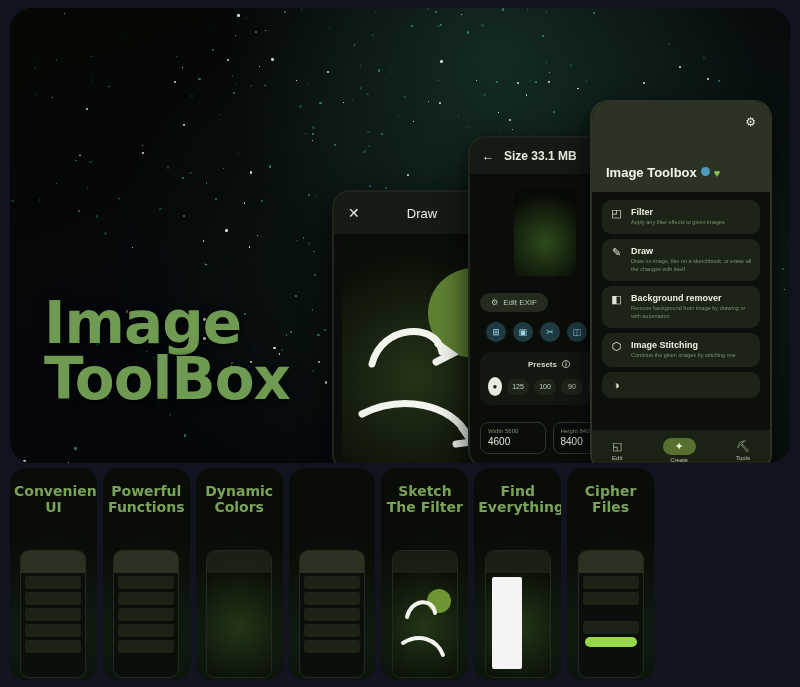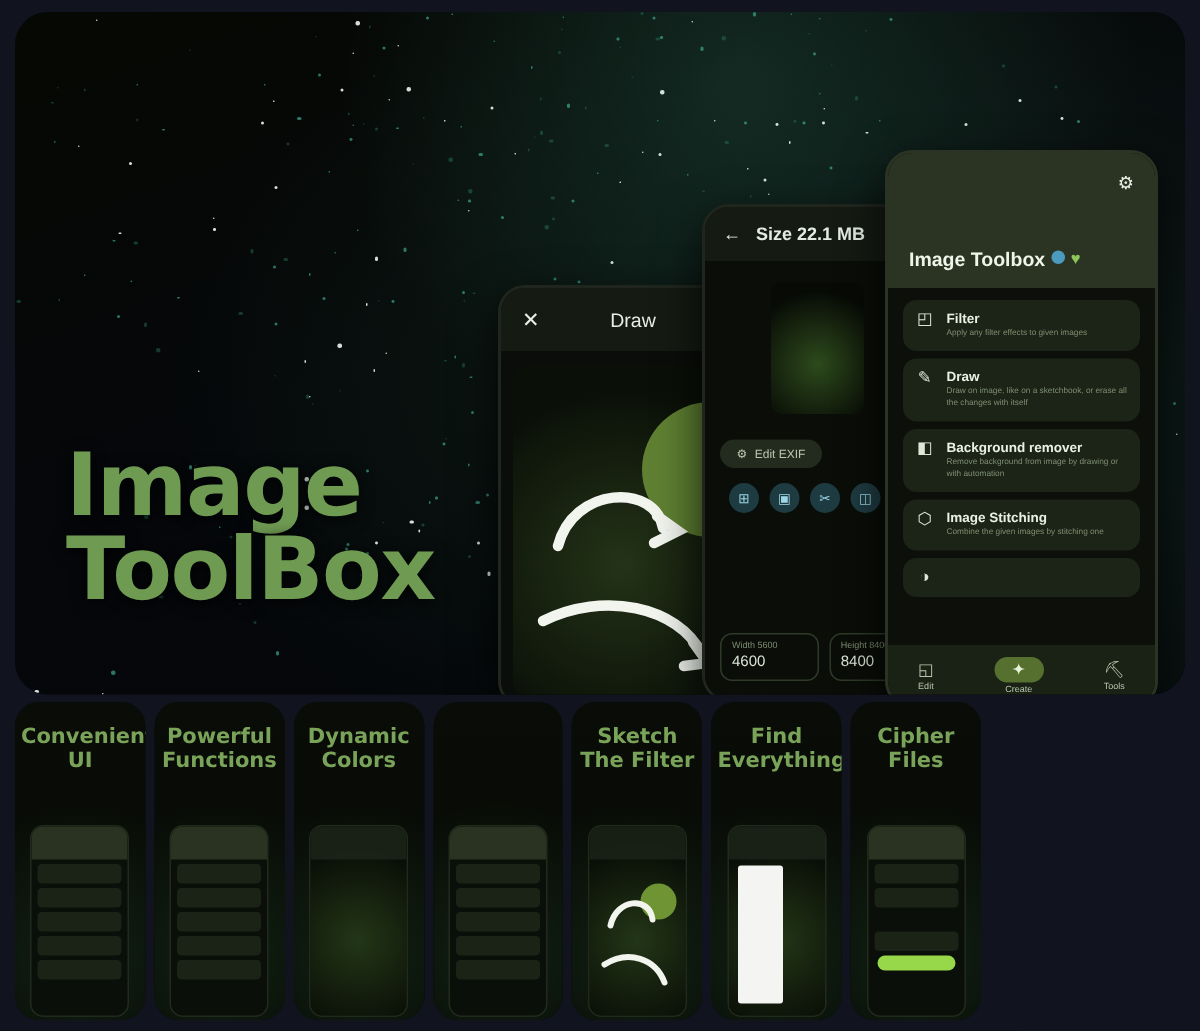--- a/index.html
+++ b/index.html
@@ -568,40 +568,55 @@
           <path class="stroke" d="M96 100 L110 110 L94 118" stroke-width="7"></path>
           <path class="stroke" d="M20 170 C60 150, 110 160, 126 192" stroke-width="7"></path>
           <path class="stroke" d="M120 184 L130 198 L114 200" stroke-width="7"></path>
         </svg>
       </div>
     </div>
 
     <div class="phone phone-size">
       <div class="size-top">
         <span>←</span>
-        <span>Size 22.1 MB</span>
+        <span>Size 33.1 MB</span>
       </div>
       <div class="size-body">
         <div class="preview-img"></div>
 
         <div class="chip-row">
           <div class="chip">
             <span>⚙</span>
             <span>Edit EXIF</span>
           </div>
           <div class="round-btn">↻</div>
         </div>
 
         <div class="tool-row" id="tool-row">
             <div class="tool">⊞</div>
             <div class="tool">▣</div>
             <div class="tool">✂</div>
             <div class="tool">◫</div>
           </div>
 
+        <div class="presets-card">
+          <div class="presets-head">
+            <span>Presets</span>
+            <span>ⓘ</span>
+          </div>
+          <div class="presets-list">
+            <div class="preset-main">●</div>
+            <div id="presets" style="display:flex;gap:5px">
+                <div class="preset">125</div>
+                <div class="preset">100</div>
+                <div class="preset">90</div>
+                <div class="preset">80</div>
+              </div>
+          </div>
+        </div>
 
         <div class="dims">
           <div class="dim">
             <div class="dim-label">Width 5600</div>
             <div class="dim-val">4600</div>
           </div>
           <div class="dim">
             <div class="dim-label">Height 8400</div>
             <div class="dim-val">8400</div>
           </div>

